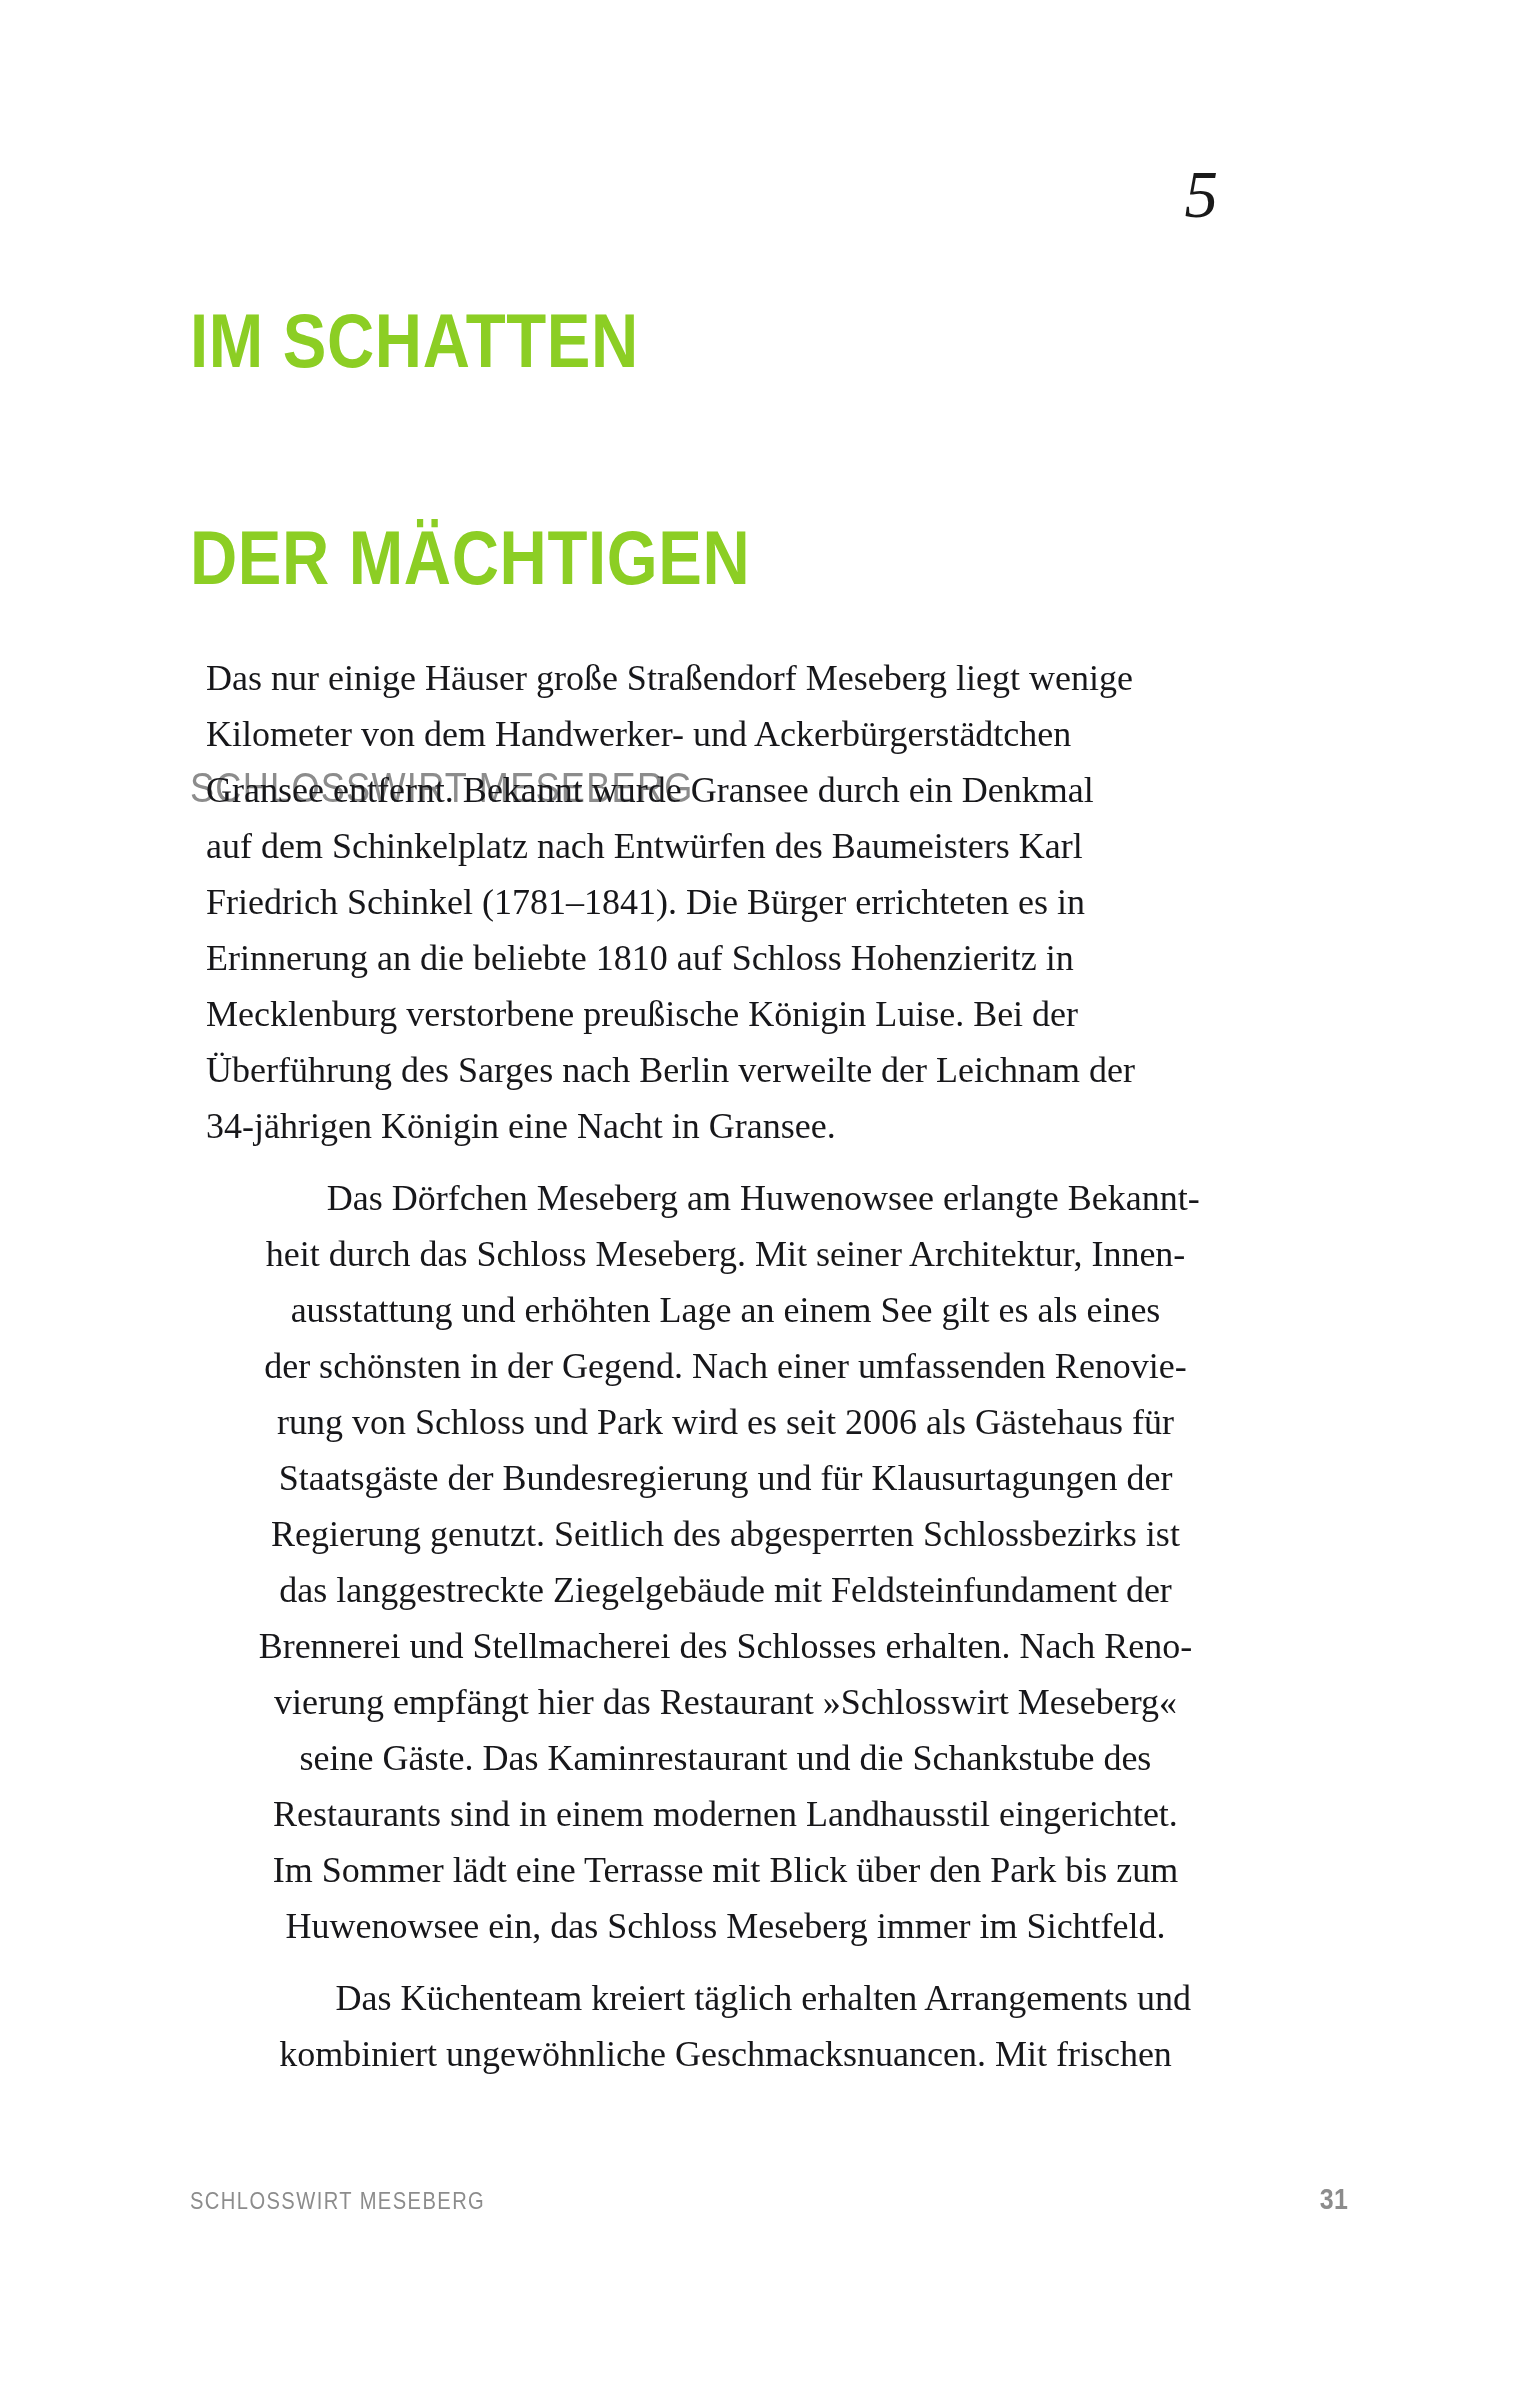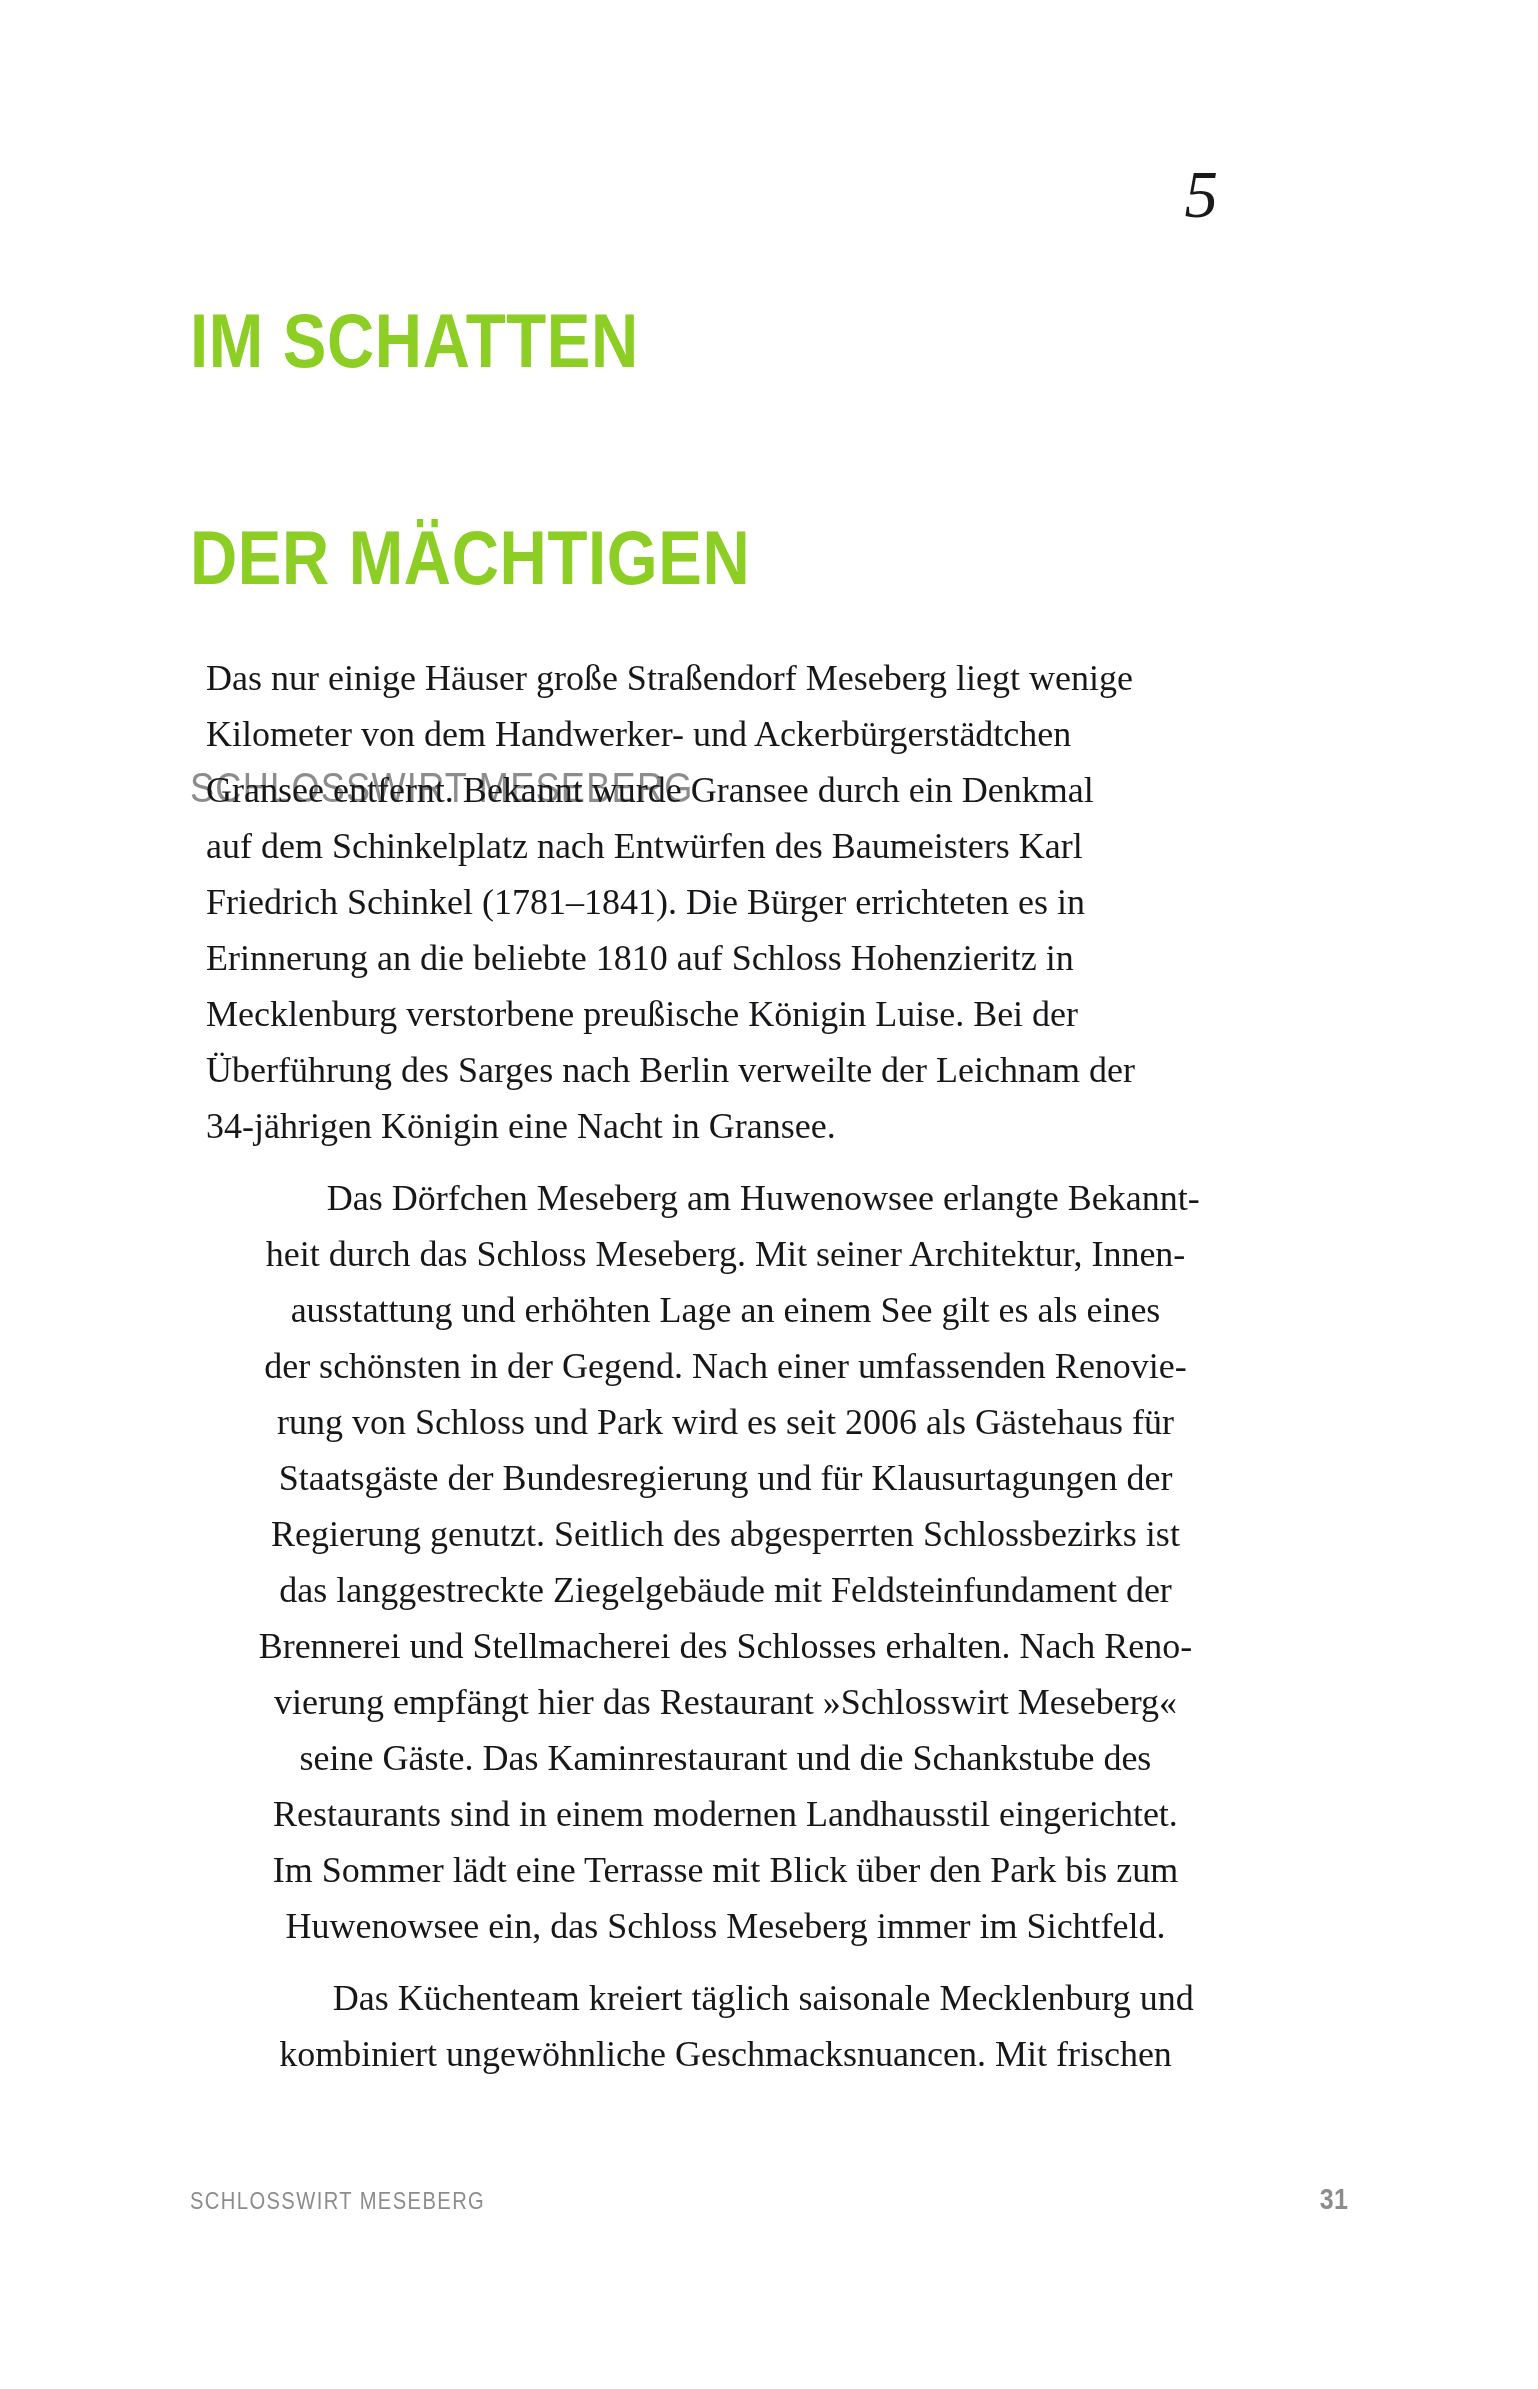--- a/index.html
+++ b/index.html
@@ -159,21 +159,21 @@
 rung von Schloss und Park wird es seit 2006 als Gästehaus für
 Staatsgäste der Bundesregierung und für Klausurtagungen der
 Regierung genutzt. Seitlich des abgesperrten Schlossbezirks ist
 das langgestreckte Ziegelgebäude mit Feldsteinfundament der
 Brennerei und Stellmacherei des Schlosses erhalten. Nach Reno-
 vierung empfängt hier das Restaurant »Schlosswirt Meseberg«
 seine Gäste. Das Kaminrestaurant und die Schankstube des
 Restaurants sind in einem modernen Landhausstil eingerichtet.
 Im Sommer lädt eine Terrasse mit Blick über den Park bis zum
 Huwenowsee ein, das Schloss Meseberg immer im Sichtfeld.</p>
-    <p class="indented">Das Küchenteam kreiert täglich saisonale Mecklenburg und
+    <p class="indented">Das Küchenteam kreiert täglich erhalten Arrangements und
 kombiniert ungewöhnliche Geschmacksnuancen. Mit frischen</p>
   </div>
 
   <div class="page-footer">
     <div class="running-head">SCHLOSSWIRT MESEBERG</div>
     <div class="folio">31</div>
   </div>
 
 </div>
 

